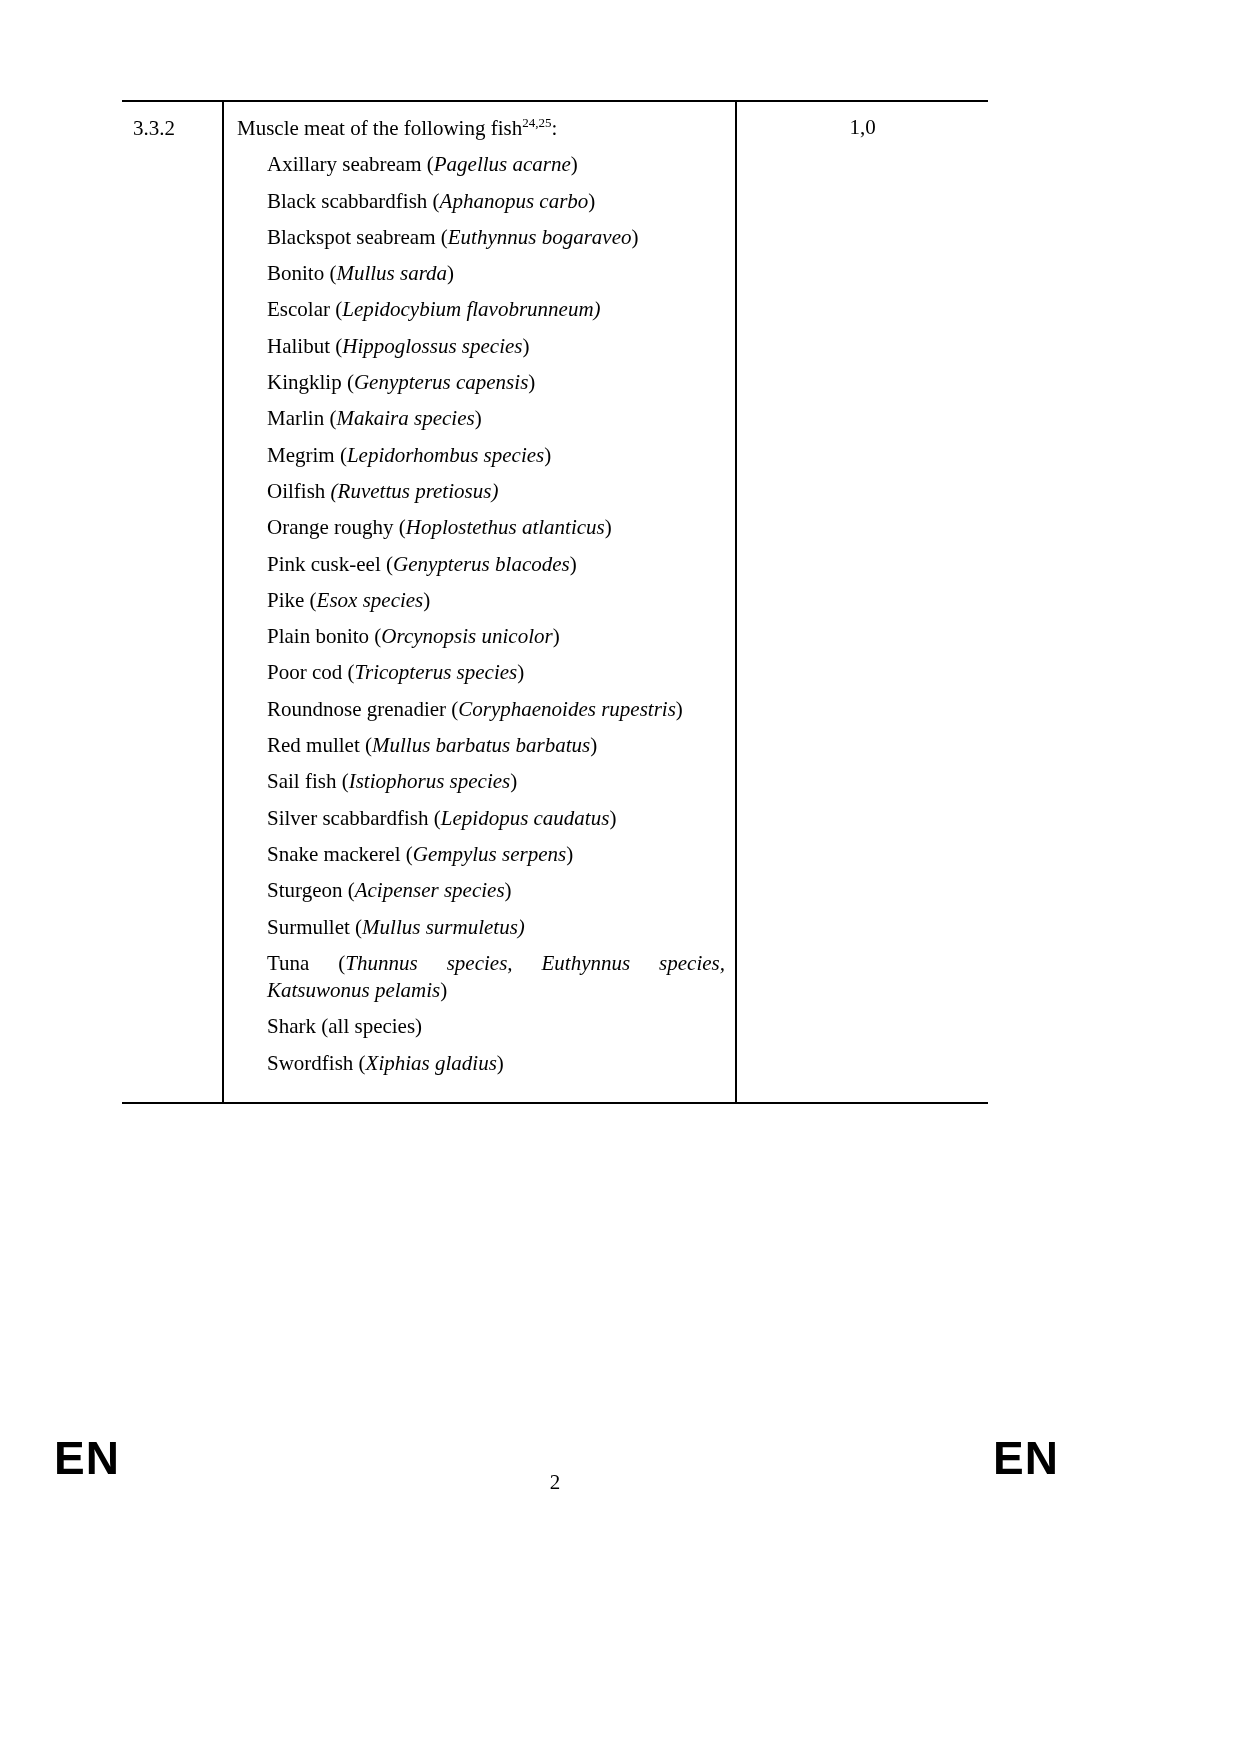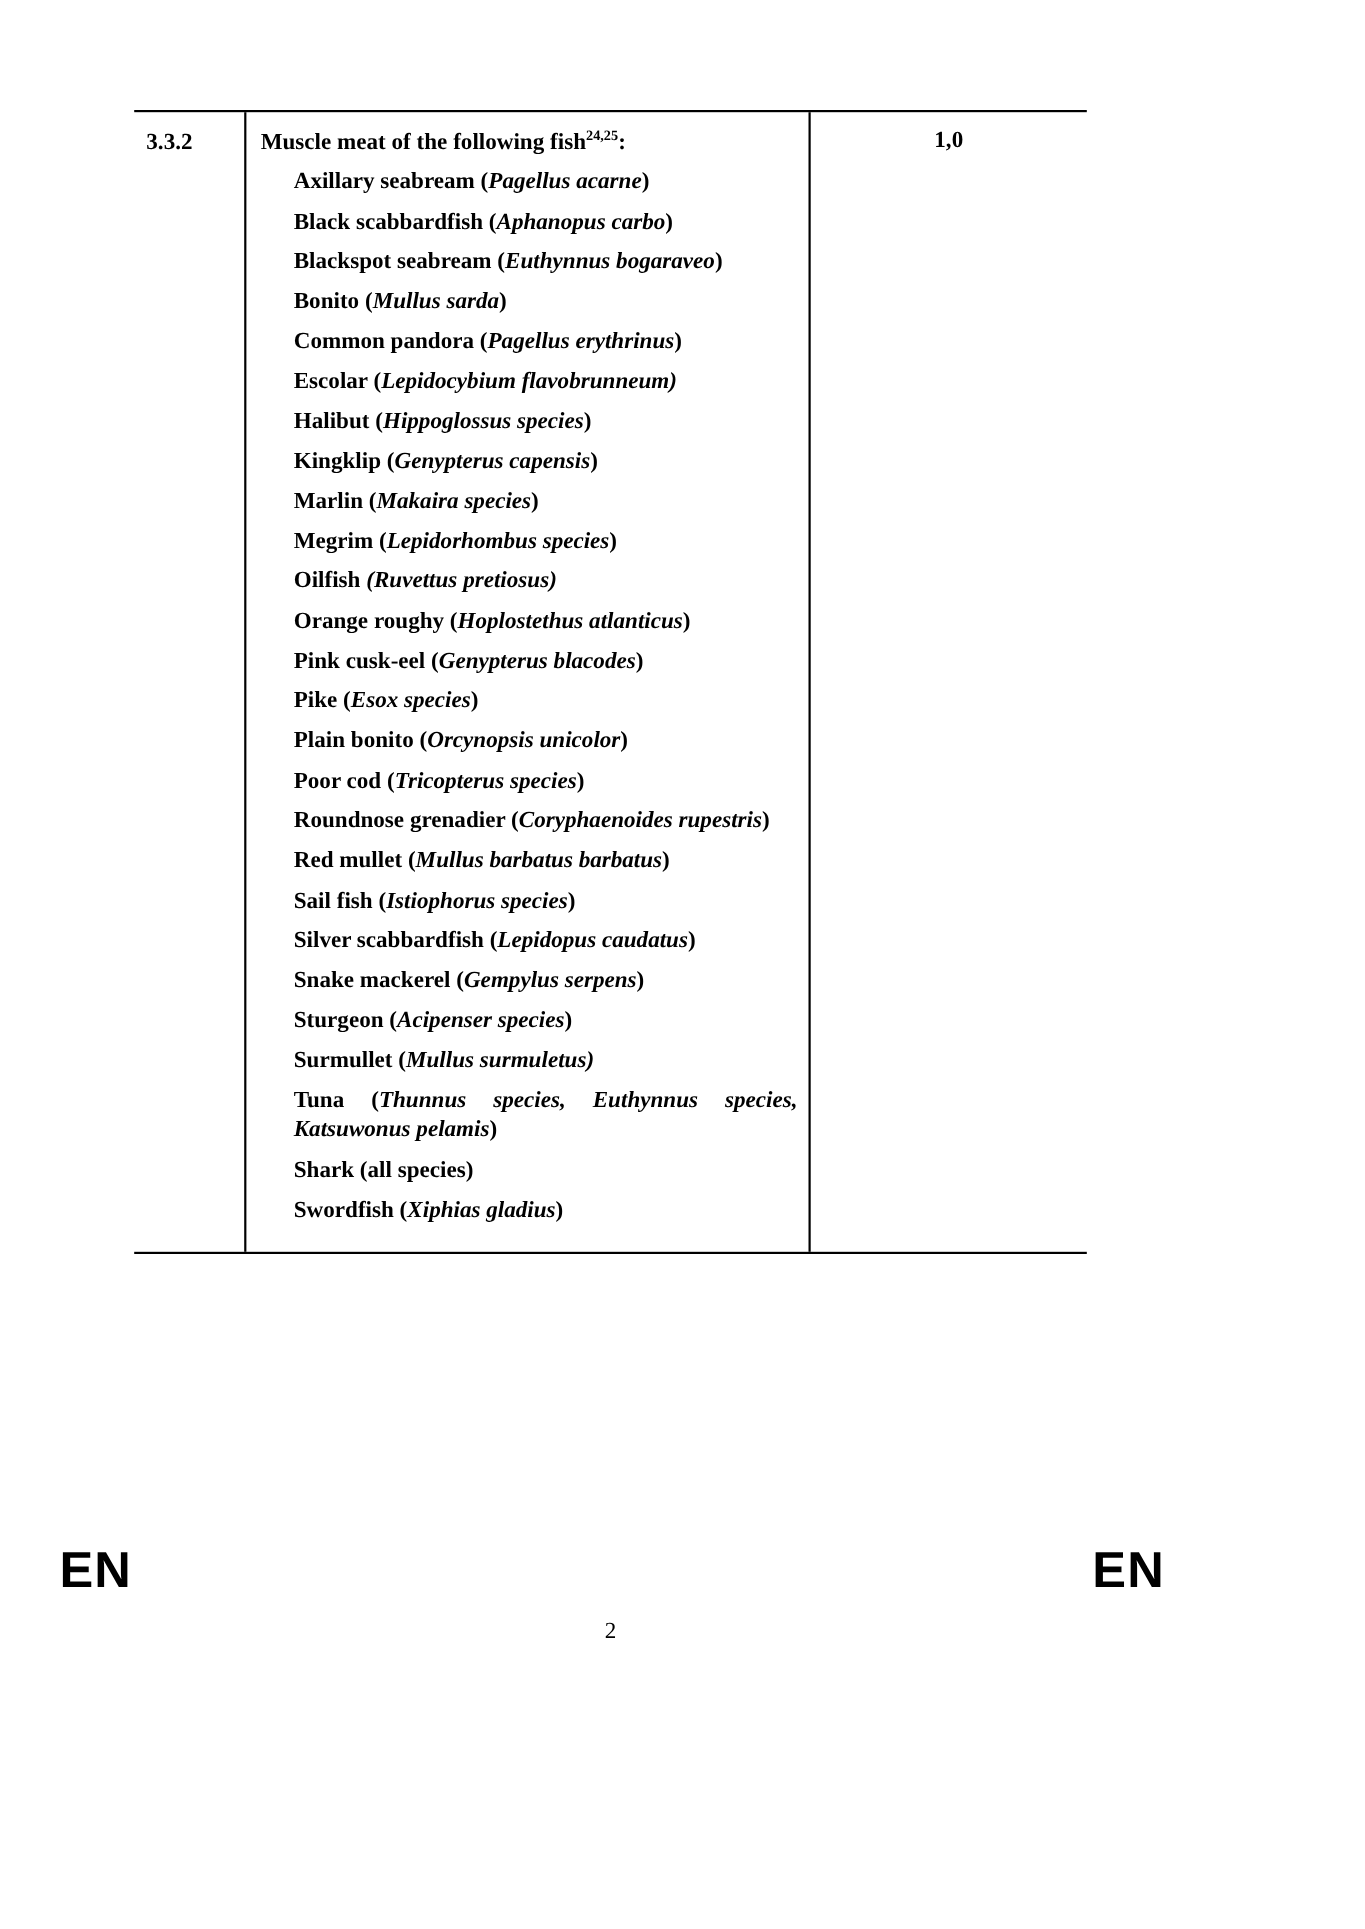--- a/index.html
+++ b/index.html
@@ -17,41 +17,41 @@
   }
   .limits-table {
     position: absolute;
     left: 122px; top: 100px;
     width: 866px;
     display: grid;
     grid-template-columns: 100px 515px 251px;
     border-top: 2px solid #000;
     border-bottom: 2px solid #000;
   }
-  .cell { font-size: 21px; line-height: 1.3; font-weight: bold; }
+  .cell { font-size: 21px; line-height: 1.3; }
   .col-id { padding: 13px 6px 0 11px; }
   .col-content {
     border-left: 2px solid #000;
     border-right: 2px solid #000;
     padding: 13px 10px 13px 13px;
   }
   .col-limit { padding: 12px 4px 0 4px; text-align: center; }
   .row-header { margin-bottom: 9px; }
   .row-header sup { font-size: 13px; line-height: 0; vertical-align: super; }
   .fish-list { }
   .fish-item {
     margin-left: 30px;
     margin-bottom: 9px;
     line-height: 1.3;
   }
   .fish-item:last-child { margin-bottom: 12px; }
   .fish-item.justify { text-align: justify; }
   .footer-en {
     position: absolute;
-    top: 1400px;
+    top: 1431px;
     font-family: "Liberation Sans", sans-serif;
     font-weight: 700;
     font-size: 46px;
     letter-spacing: 1px;
   }
   .footer-left { left: 54px; }
   .footer-right { left: 993px; }
   .page-number {
     position: absolute;
     top: 1470px;
@@ -72,21 +72,20 @@
       <span>3.3.2</span>
     </div>
 
     <div class="cell col-content">
       <p class="row-header"><span>Muscle meat of the following fish</span><sup>24,25</sup><span>:</span></p>
       <div class="fish-list">
           <p class="fish-item"><span>Axillary seabream (</span><i>Pagellus acarne</i><span>)</span></p>
           <p class="fish-item"><span>Black scabbardfish (</span><i>Aphanopus carbo</i><span>)</span></p>
           <p class="fish-item"><span>Blackspot seabream (</span><i>Euthynnus bogaraveo</i><span>)</span></p>
           <p class="fish-item"><span>Bonito (</span><i>Mullus sarda</i><span>)</span></p>
-          <p class="fish-item"><span>Common pandora (</span><i>Pagellus erythrinus</i><span>)</span></p>
           <p class="fish-item"><span>Escolar (</span><i>Lepidocybium flavobrunneum)</i></p>
           <p class="fish-item"><span>Halibut (</span><i>Hippoglossus species</i><span>)</span></p>
           <p class="fish-item"><span>Kingklip (</span><i>Genypterus capensis</i><span>)</span></p>
           <p class="fish-item"><span>Marlin (</span><i>Makaira species</i><span>)</span></p>
           <p class="fish-item"><span>Megrim (</span><i>Lepidorhombus species</i><span>)</span></p>
           <p class="fish-item"><span>Oilfish </span><i>(Ruvettus pretiosus)</i></p>
           <p class="fish-item"><span>Orange roughy (</span><i>Hoplostethus atlanticus</i><span>)</span></p>
           <p class="fish-item"><span>Pink cusk-eel (</span><i>Genypterus blacodes</i><span>)</span></p>
           <p class="fish-item"><span>Pike (</span><i>Esox species</i><span>)</span></p>
           <p class="fish-item"><span>Plain bonito (</span><i>Orcynopsis unicolor</i><span>)</span></p>

